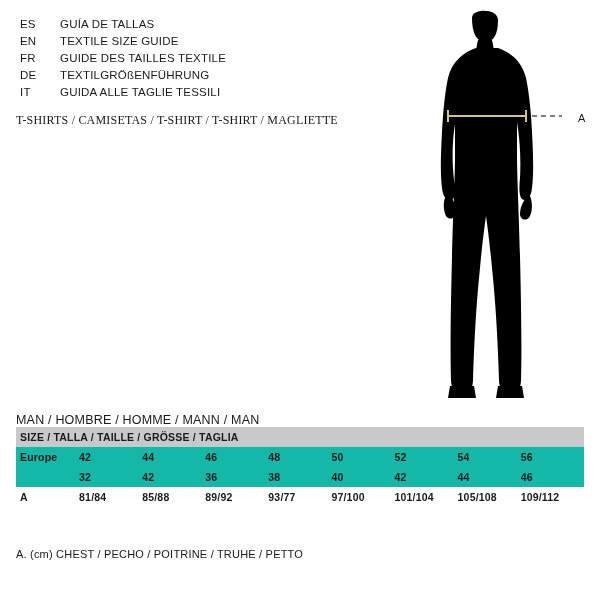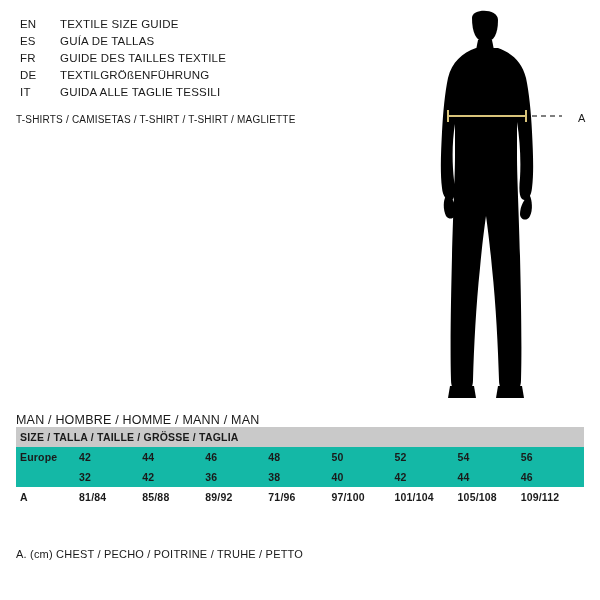--- a/index.html
+++ b/index.html
@@ -44,24 +44,25 @@
   }
 
   
   .cat-block {
     position: absolute;
     left: 16px;
     top: 110px;
     width: 420px;
   }
   .cat-line {
-    font-size: 10px;
+    font-size: 12px;
     line-height: 20px;
     letter-spacing: 0.2px;
     white-space: nowrap;
+    font-family: Liberation Serif, serif;
   }
 
   
   .figure-wrap {
     position: absolute;
     left: 410px;
     top: 6px;
     width: 190px;
     height: 400px;
   }
@@ -128,26 +129,26 @@
     white-space: nowrap;
   }
 </style>
 </head>
 <body>
 
 <div class="page">
 
   <div class="lang-block">
     <div class="lang-row">
+      <span class="lang-code">ES</span>
+      <span class="lang-text">GUÍA DE TALLAS</span>
+    </div>
+    <div class="lang-row">
       <span class="lang-code">EN</span>
       <span class="lang-text">TEXTILE SIZE GUIDE</span>
-    </div>
-    <div class="lang-row">
-      <span class="lang-code">ES</span>
-      <span class="lang-text">GUÍA DE TALLAS</span>
     </div>
     <div class="lang-row">
       <span class="lang-code">FR</span>
       <span class="lang-text">GUIDE DES TAILLES TEXTILE</span>
     </div>
     <div class="lang-row">
       <span class="lang-code">DE</span>
       <span class="lang-text">TEXTILGRÖßENFÜHRUNG</span>
     </div>
     <div class="lang-row">
@@ -239,21 +240,21 @@
         <td class="col-v">40</td>
         <td class="col-v">42</td>
         <td class="col-v">44</td>
         <td class="col-v">46</td>
       </tr>
       <tr class="row-plain">
         <td class="col-label">A</td>
         <td class="col-v">81/84</td>
         <td class="col-v">85/88</td>
         <td class="col-v">89/92</td>
-        <td class="col-v">71/96</td>
+        <td class="col-v">93/77</td>
         <td class="col-v">97/100</td>
         <td class="col-v">101/104</td>
         <td class="col-v">105/108</td>
         <td class="col-v">109/112</td>
       </tr>
     </tbody>
       </table>
   </div>
 
   <div class="footnote">A. (cm) CHEST / PECHO / POITRINE / TRUHE / PETTO</div>

